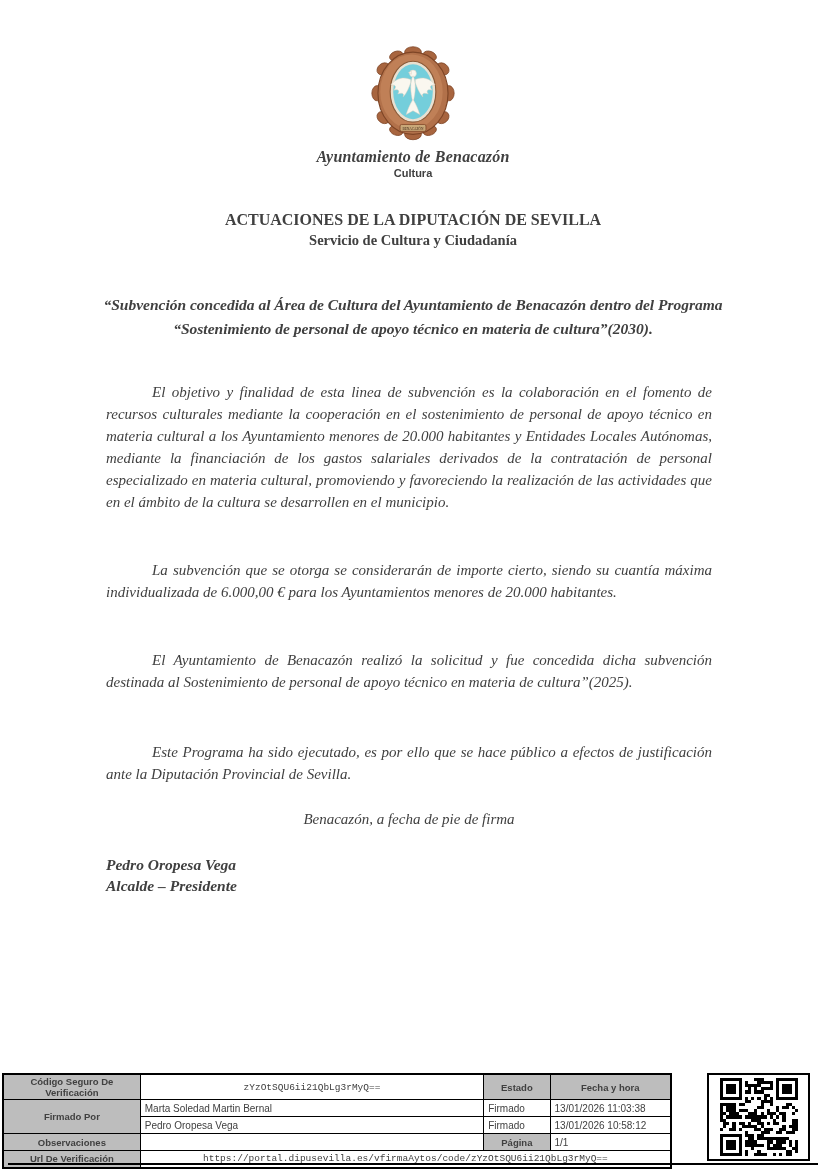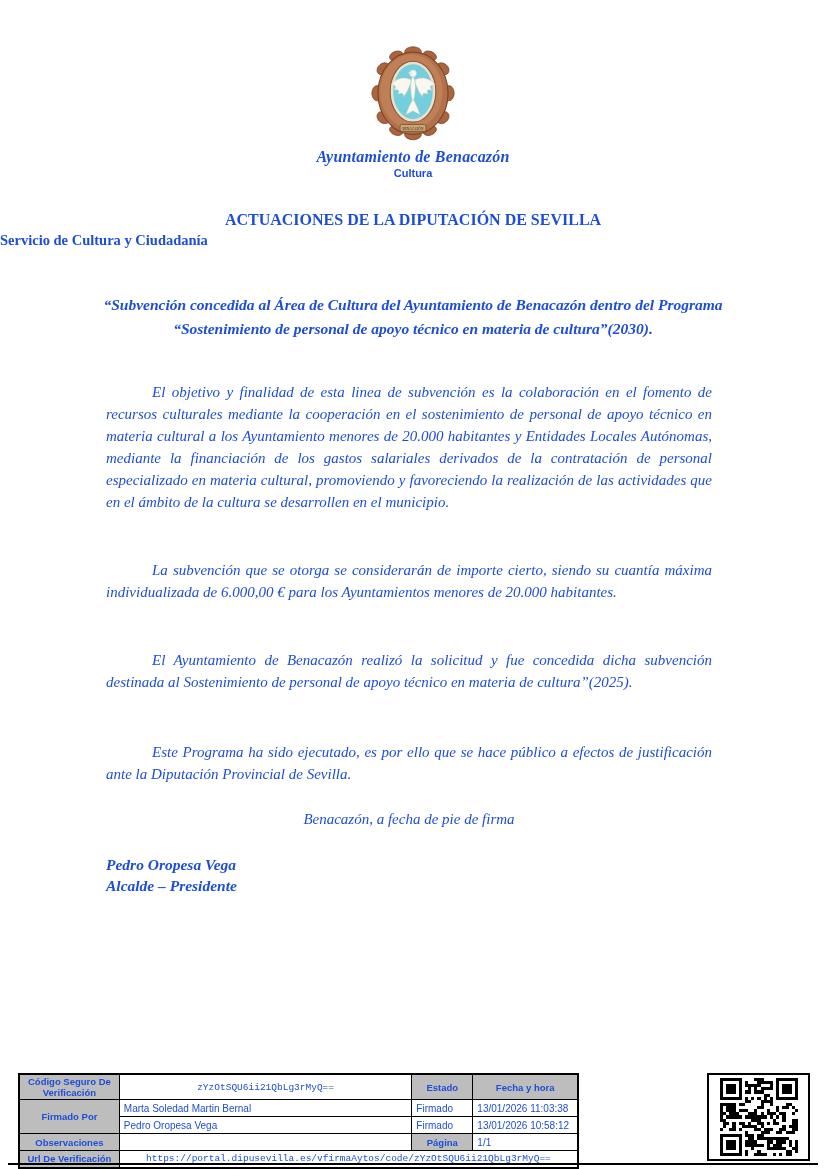--- a/index.html
+++ b/index.html
@@ -5,21 +5,21 @@
   * { margin: 0; padding: 0; box-sizing: border-box; }
   html, body { background: #888; }
   .page {
     position: relative;
     width: 826px;
     height: 1169px;
     margin: 0 auto;
     background: #ffffff;
     overflow: hidden;
     font-family: "Liberation Serif", serif;
-    color: #1d4ed8;
+    color: #404040;
   }
 
   
   .header { padding-top: 46px; text-align: center; }
   .seal { display: block; margin: 0 auto; width: 92px; height: 96px; }
   .org-name {
     margin-top: 6px;
     font-size: 16px;
     font-weight: bold;
     font-style: italic;
@@ -27,21 +27,21 @@
   }
   .org-dept {
     margin-top: 1px;
     font-family: "Liberation Sans", sans-serif;
     font-size: 11px;
     font-weight: bold;
   }
 
   
   .doc-title { margin-top: 32px; text-align: center; font-size: 16px; font-weight: bold; }
-  .doc-subtitle { margin-top: 3px; font-size: 14.5px; font-weight: bold; }
+  .doc-subtitle { margin-top: 3px; text-align: center; font-size: 14.5px; font-weight: bold; }
   .heading {
     margin: 44px auto 0;
     width: 620px;
     text-align: center;
     font-size: 15.5px;
     font-weight: bold;
     font-style: italic;
     line-height: 24px;
   }
 
@@ -67,23 +67,23 @@
   .sig-row {
     margin-top: 26px;
     display: flex;
     justify-content: space-between;
   }
   .sig-block { font-weight: bold; font-style: italic; font-size: 15.5px; line-height: 21px; }
 
   
   .footer-table {
     position: absolute;
-    left: 18px;
+    left: 2px;
     top: 1073px;
-    width: 561px;
+    width: 670px;
     height: 88px;
     border-collapse: collapse;
     font-family: "Liberation Sans", sans-serif;
     font-size: 10px;
   }
   .footer-table td {
     border: 1px solid #000;
     padding: 1px 4px;
     height: 17px;
     vertical-align: middle;

